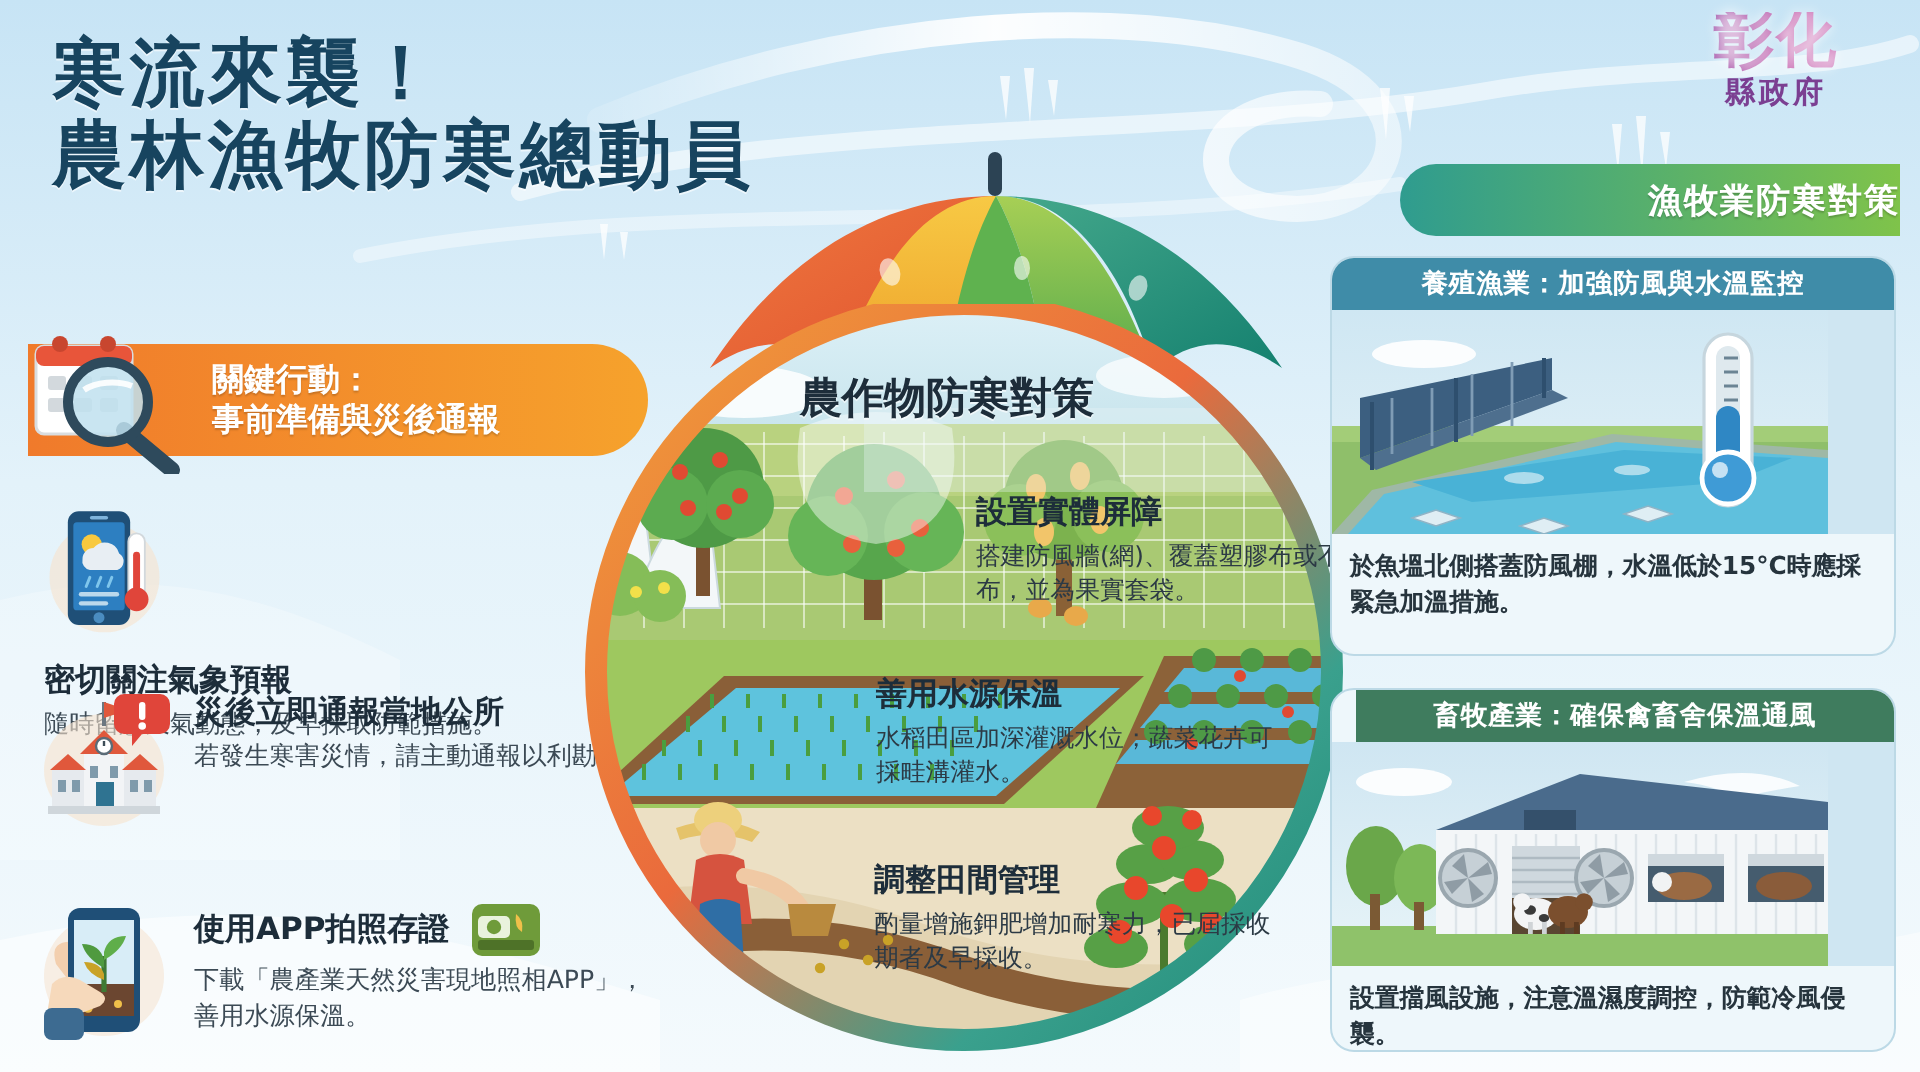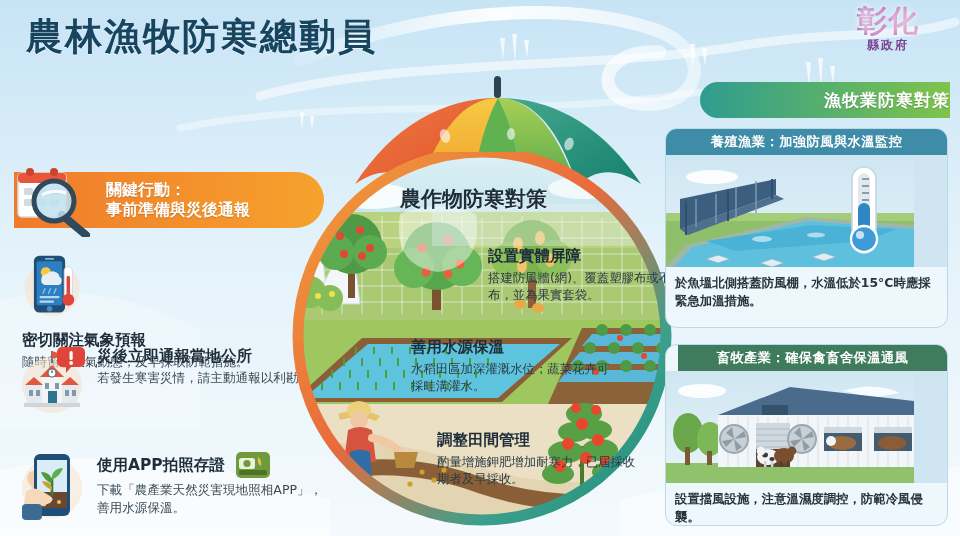--- a/index.html
+++ b/index.html
@@ -21,21 +21,21 @@
   .title .l1 { font-size:37px; }
   .title .l2 { font-size:37px; }
 
   
   .logo { position:absolute; right:20px; top:6px; z-index:7; width:104px; height:58px;
      text-align:center; }
   .logo .big { font-size:30px; font-weight:bold; line-height:1;
      background:linear-gradient(100deg,#8e4fa8,#c86bb2 55%,#e0a3d2);
      -webkit-background-clip:text; background-clip:text; color:transparent;
      text-shadow:0 0 6px #ffffffcc; letter-spacing:1px; }
-  .logo .small { font-size:12px; font-weight:bold; color:#7b3f92; letter-spacing:2px; margin-top:1px;}
+  .logo .small { font-size:15px; font-weight:bold; color:#7b3f92; letter-spacing:2px; margin-top:1px;}
 
   
   .keybanner { position:absolute; left:14px; top:172px; width:310px; height:56px; z-index:5;
     background:linear-gradient(90deg,#f07a2b,#f6a22c); border-radius:0 28px 28px 0;
     display:flex; align-items:center; padding-left:92px; }
   .keybanner .ktxt { color:#fff; font-weight:bold; font-size:16px; line-height:1.25;
     text-shadow:0 1px 1px #00000030; }
   .kicon { position:absolute; left:14px; top:163px; width:84px; height:74px; z-index:6; }
 
   .item { position:absolute; left:22px; width:302px; z-index:5; display:flex; gap:9px; }
@@ -51,21 +51,21 @@
   
   .umbrella { position:absolute; left:333px; top:62px; width:330px; height:140px; z-index:4; }
   .circlewrap { position:absolute; left:282px; top:152px; width:400px; height:384px; z-index:5; }
   .circlewrap svg { display:block; }
   .cHead { position:absolute; left:400px; top:185px; z-index:6;
     font-size:21px; font-weight:bold; color:#1d2d3a; text-shadow:0 1px 0 #ffffff9c; }
   .cItem { position:absolute; z-index:6; width:200px; }
   .cItem .h { font-size:15.5px; font-weight:bold; color:#1d2d3a; margin-bottom:2px; }
   .cItem .p { font-size:12.4px; color:#2c3a45; line-height:1.40; }
   #c1 { left:488px; top:246px; }
-  #c2 { left:411px; top:337px; }
+  #c2 { left:438px; top:337px; }
   #c3 { left:437px; top:430px; }
 
   
   .rHead { position:absolute; right:10px; top:82px; width:250px; height:36px; z-index:6;
     background:linear-gradient(90deg,#2f9c8f,#7fc34a); border-radius:18px 0 0 18px;
     display:flex; align-items:center; justify-content:flex-end; }
   .rHead span { color:#fff; font-weight:bold; font-size:17px; letter-spacing:1px;
     text-shadow:0 1px 1px #00000033; }
 
   .card { position:absolute; right:12px; width:283px; z-index:6;
@@ -112,20 +112,21 @@
         <path d="M830,66 l5,0 l-2,18 z"></path>
       <path d="M300,112 l4,0 l-2,18 z"></path>
         <path d="M310,116 l4,0 l-2,14 z"></path>
     </g>
     <path d="M0,470 C140,440 230,470 330,500 L330,536 L0,536 Z" fill="#ffffff" opacity="0.5"></path>
     <path d="M620,500 C720,470 860,488 960,466 L960,536 L620,536 Z" fill="#ffffff" opacity="0.45"></path>
     <path d="M0,300 C80,280 140,300 200,330 L200,430 L0,430 Z" fill="#ffffff" opacity="0.25"></path>
   </svg>
 
   <div class="title">
+    <div class="l1">寒流來襲！</div>
     <div class="l2">農林漁牧防寒總動員</div>
   </div>
 
   <div class="logo">
     <div class="big">彰化</div>
     <div class="small">縣政府</div>
   </div>
 
   <div class="keybanner">
     <div class="ktxt">

